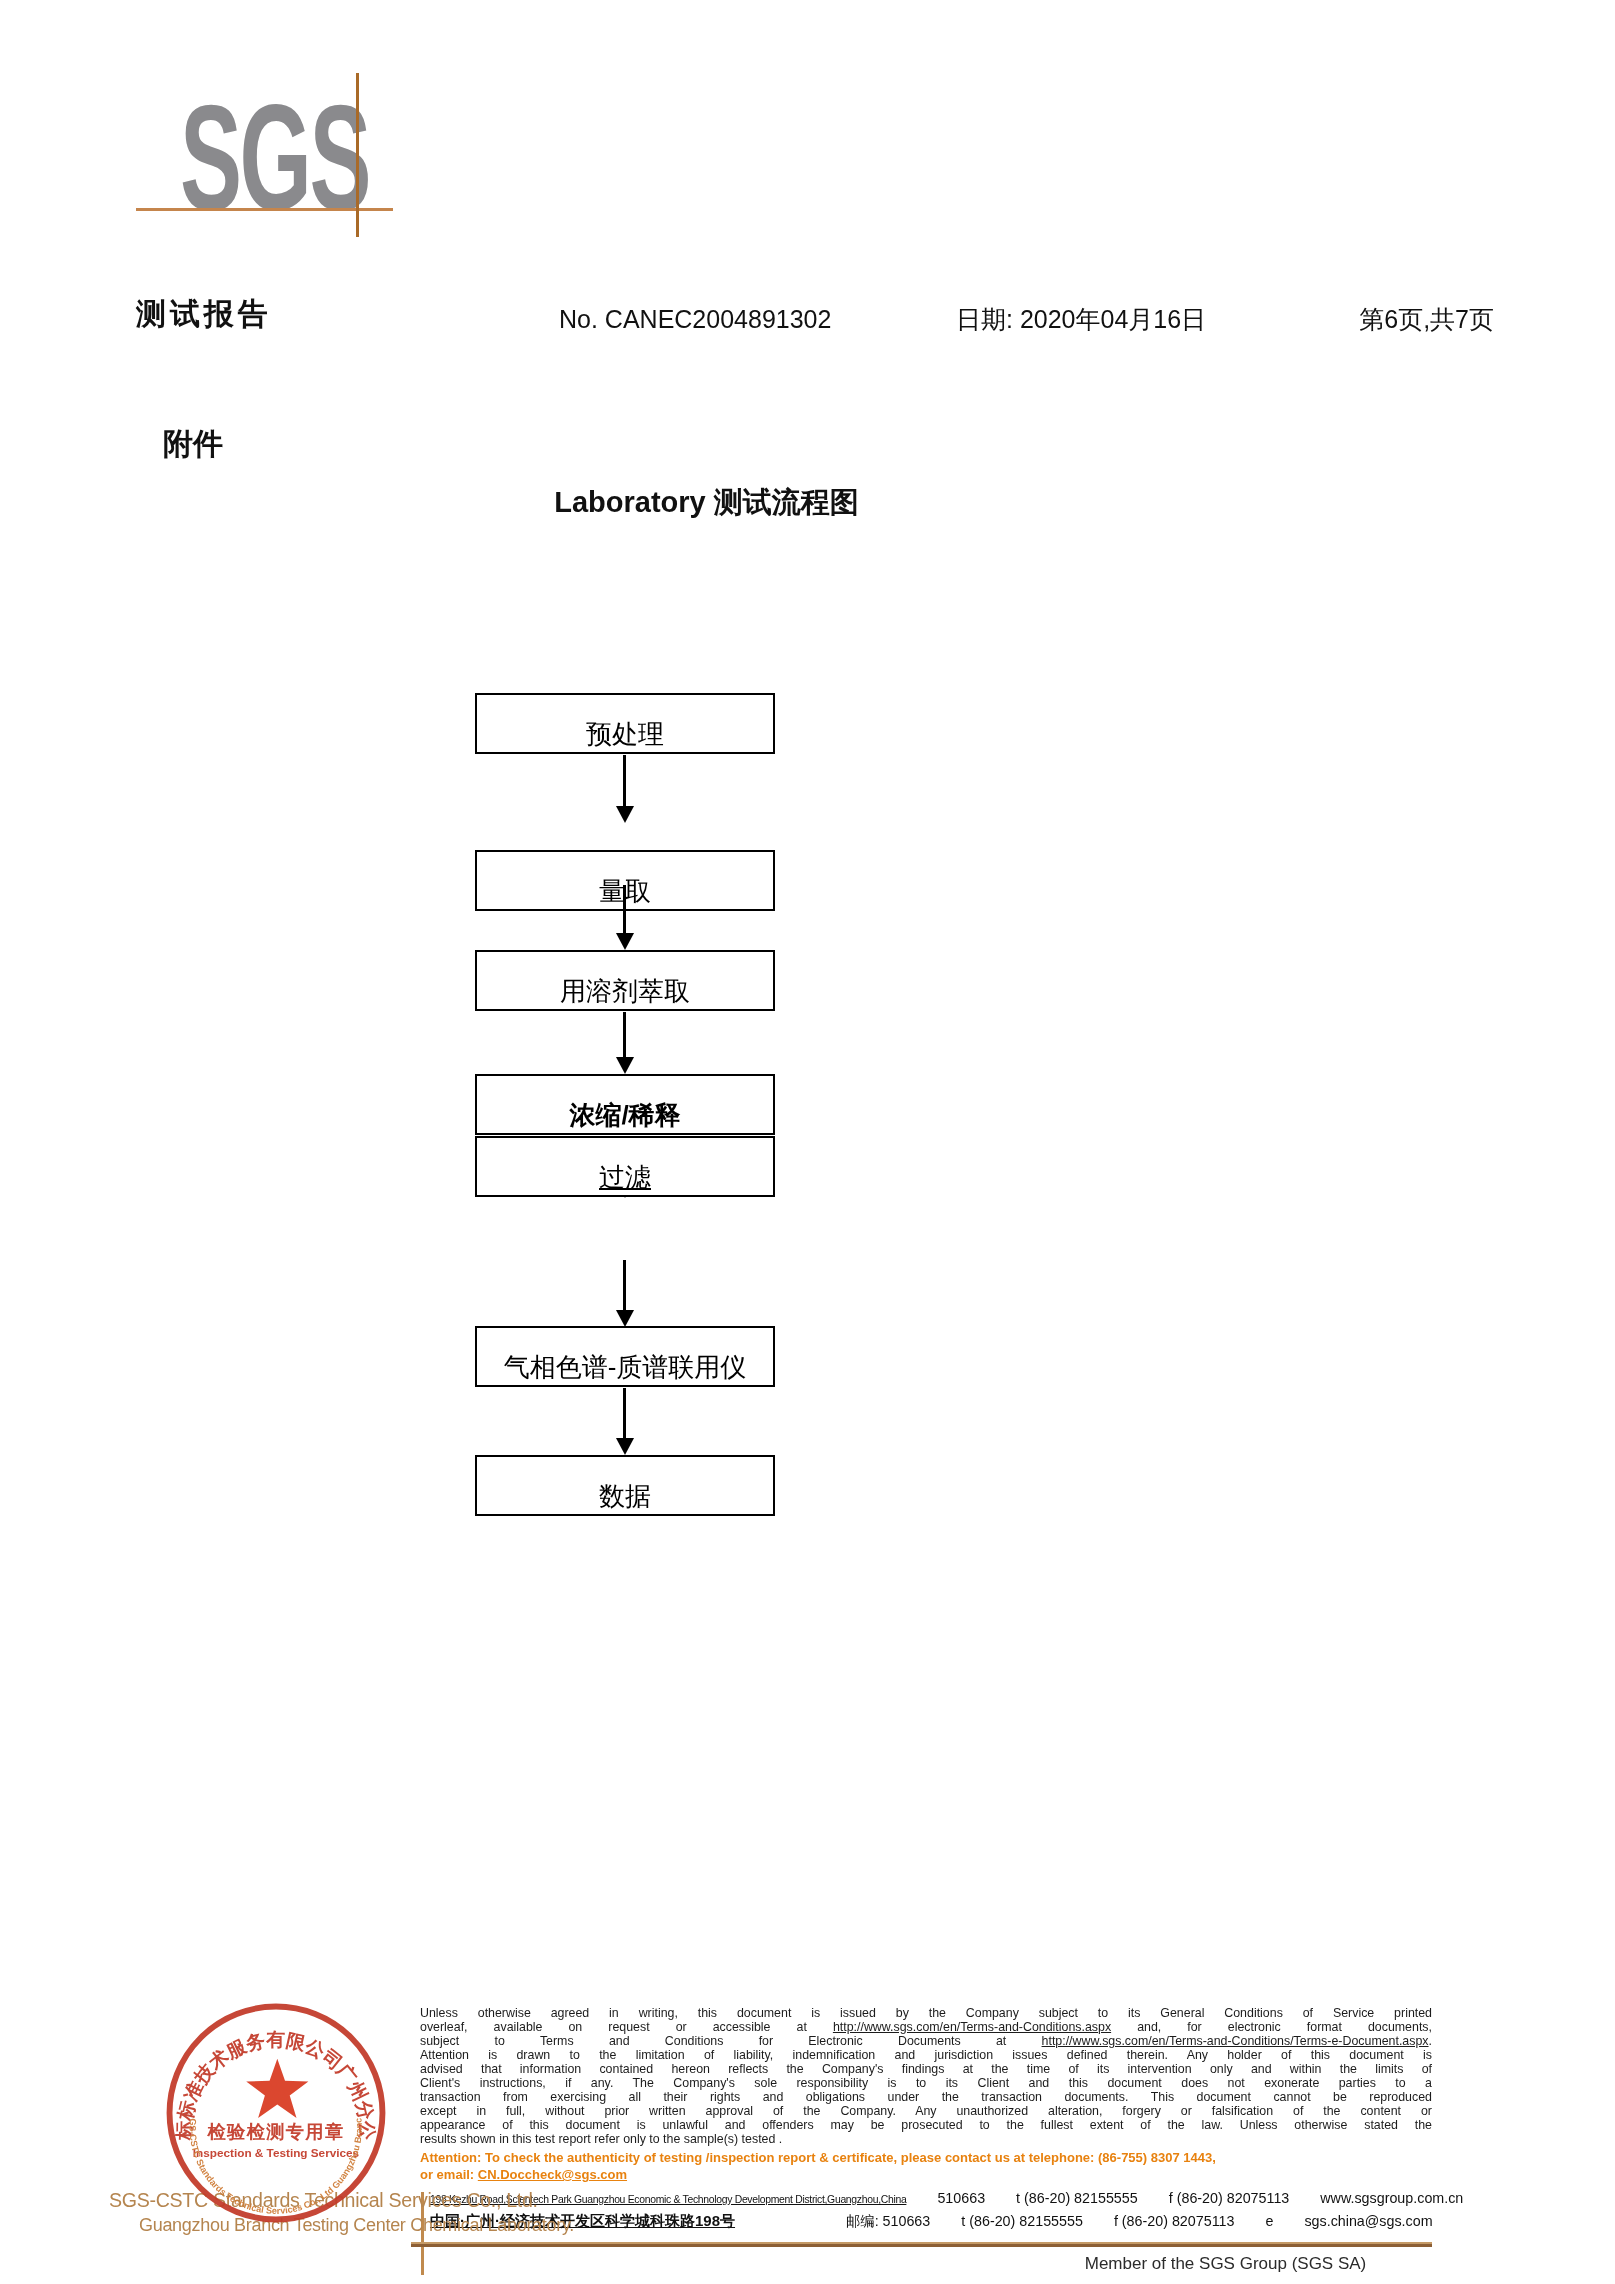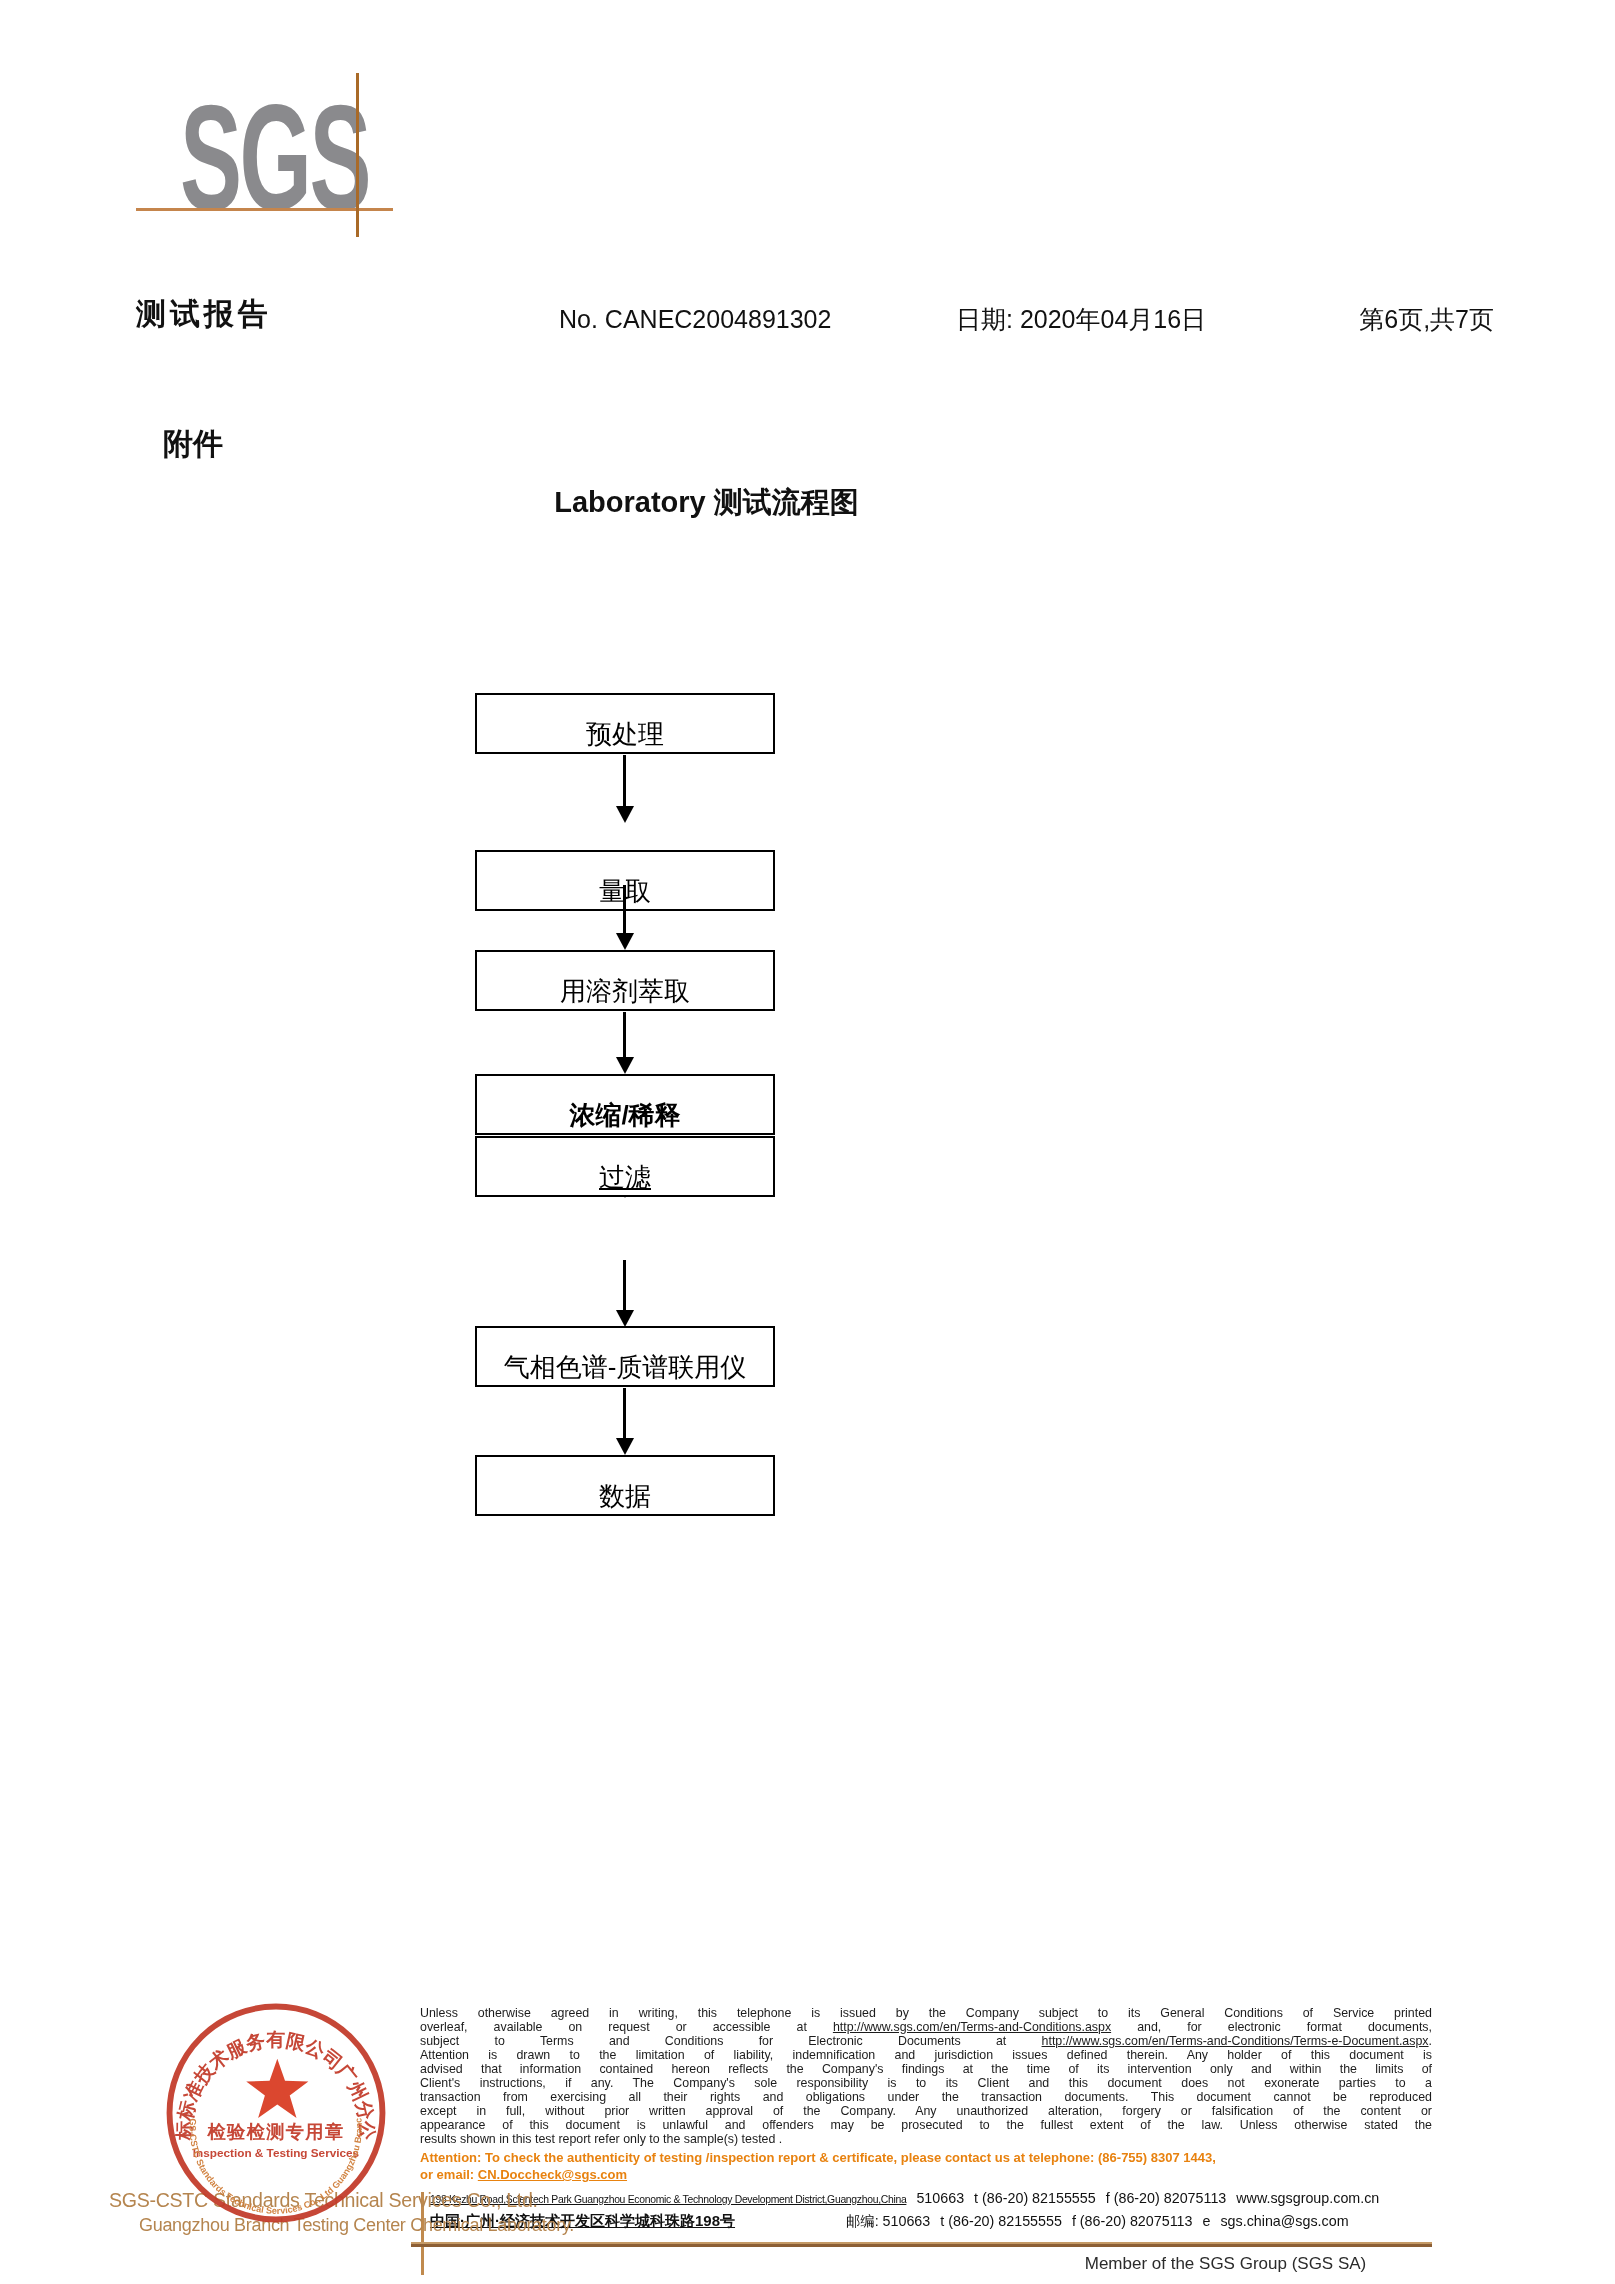--- a/index.html
+++ b/index.html
@@ -46,21 +46,21 @@
              font-weight:bold;line-height:17px;color:#e8820f;}
 
   
   .addr{position:absolute;left:430px;width:1007px;display:flex;align-items:baseline;
         white-space:nowrap;color:#111;}
   .addr-row1{top:2190px;}
   .addr-row2{top:2212px;}
   .addr-en{font-size:10.4px;letter-spacing:-0.3px;}
   .addr-cn{font-size:15px;font-weight:bold;}
   .addr-big{font-size:14.3px;}
-  .addr-seg{margin-left:10px;}
+  .addr-seg{margin-left:31px;}
   .addr-seg.gap{margin-left:111px;}
   .addr-seg.first{margin-left:0;text-decoration:underline;}
 
   .addr-vline{position:absolute;left:421px;top:2192px;width:2.6px;height:83px;background:#c08a4e;}
   .footer-rule{position:absolute;left:411px;top:2242px;width:1021px;height:4.6px;
                background:linear-gradient(to bottom,#c59a66 0 40%,#8c5f35 40% 100%);}
   .member{position:absolute;left:1069px;top:2253px;width:313px;text-align:center;
           font-size:17px;color:#2b2b2b;line-height:22px;}
 
   
@@ -119,21 +119,21 @@
         <span>气相色谱-质谱联用仪</span>
       </div>
       <div class="flow-arrow-line" style="top: 1388px; height: 51px;"></div>
       <div class="flow-arrow-head" style="top: 1438px;"></div>
       <div class="flow-box" style="top: 1455px;">
         <span>数据</span>
       </div>
     </div>
 
   <div class="legal" id="legal">
-      <div class="legal-line"><span>Unless otherwise agreed in writing, this telephone is issued by the Company subject to its General Conditions of Service printed</span></div>
+      <div class="legal-line"><span>Unless otherwise agreed in writing, this document is issued by the Company subject to its General Conditions of Service printed</span></div>
       <div class="legal-line"><span>overleaf, available on request or accessible at </span><span class="u">http://www.sgs.com/en/Terms-and-Conditions.aspx</span><span> and, for electronic format documents,</span></div>
       <div class="legal-line"><span>subject to Terms and Conditions for Electronic Documents at </span><span class="u">http://www.sgs.com/en/Terms-and-Conditions/Terms-e-Document.aspx</span><span>.</span></div>
       <div class="legal-line"><span>Attention is drawn to the limitation of liability, indemnification and jurisdiction issues defined therein. Any holder of this document is</span></div>
       <div class="legal-line"><span>advised that information contained hereon reflects the Company's findings at the time of its intervention only and within the limits of</span></div>
       <div class="legal-line"><span>Client's instructions, if any. The Company's sole responsibility is to its Client and this document does not exonerate parties to a</span></div>
       <div class="legal-line"><span>transaction from exercising all their rights and obligations under the transaction documents. This document cannot be reproduced</span></div>
       <div class="legal-line"><span>except in full, without prior written approval of the Company. Any unauthorized alteration, forgery or falsification of the content or</span></div>
       <div class="legal-line"><span>appearance of this document is unlawful and offenders may be prosecuted to the fullest extent of the law. Unless otherwise stated the</span></div>
       <div class="legal-line last"><span>results shown in this test report refer only to the sample(s) tested .</span></div>
     </div>

